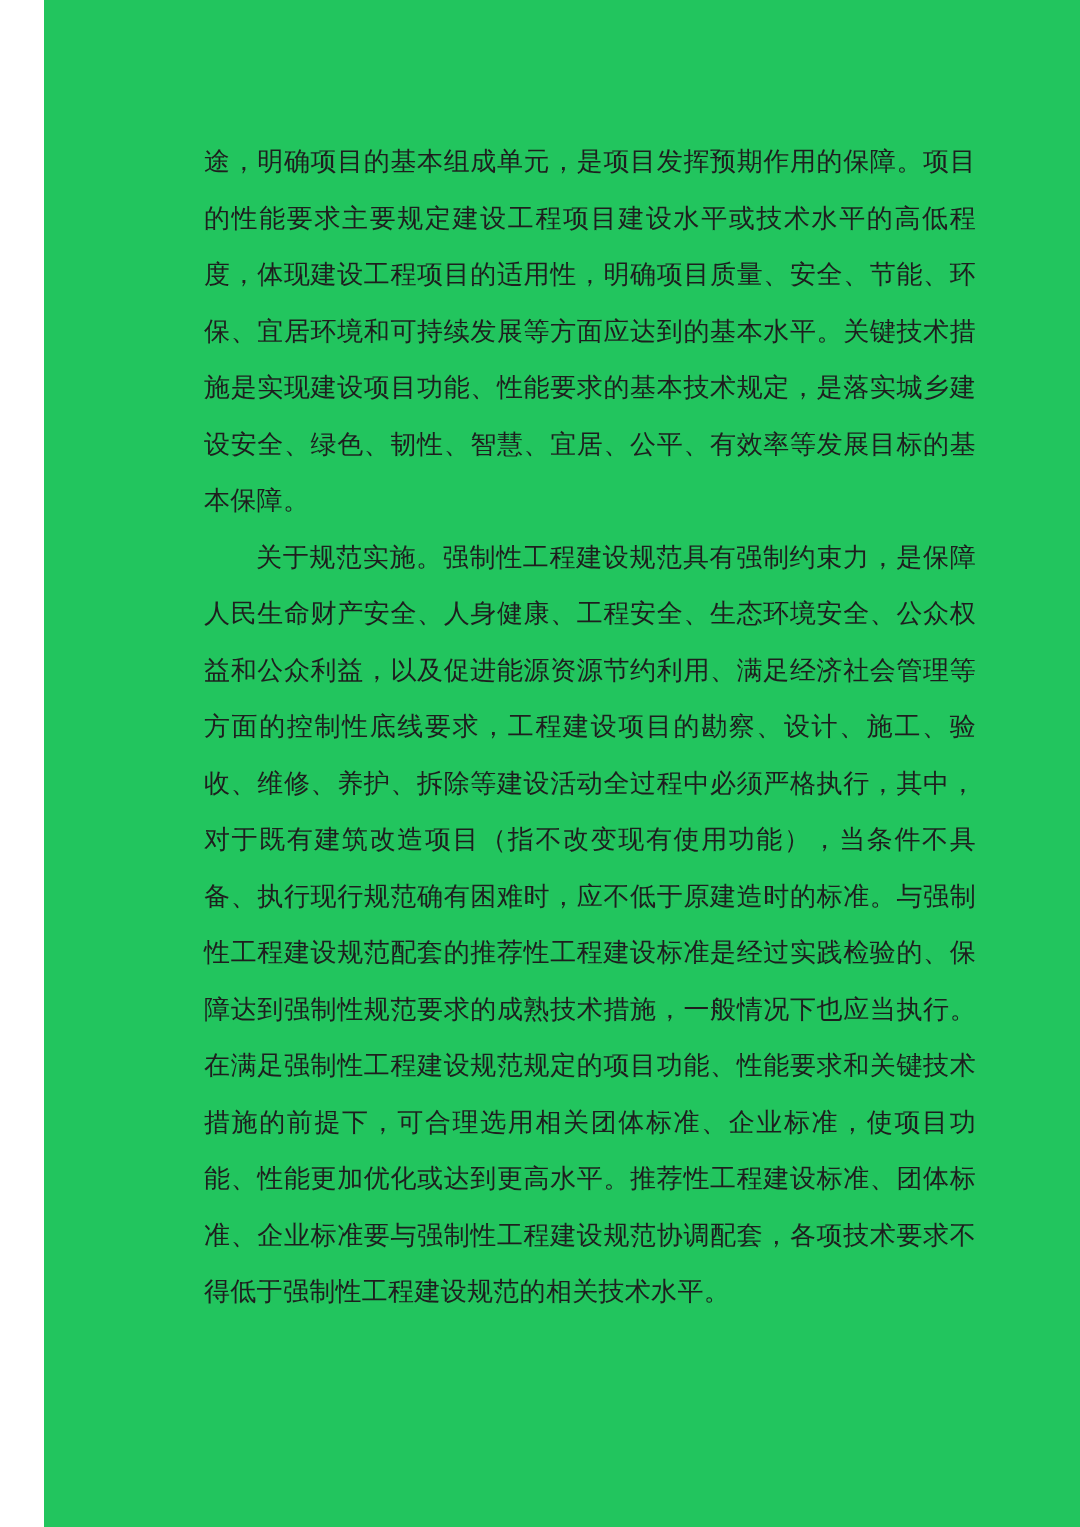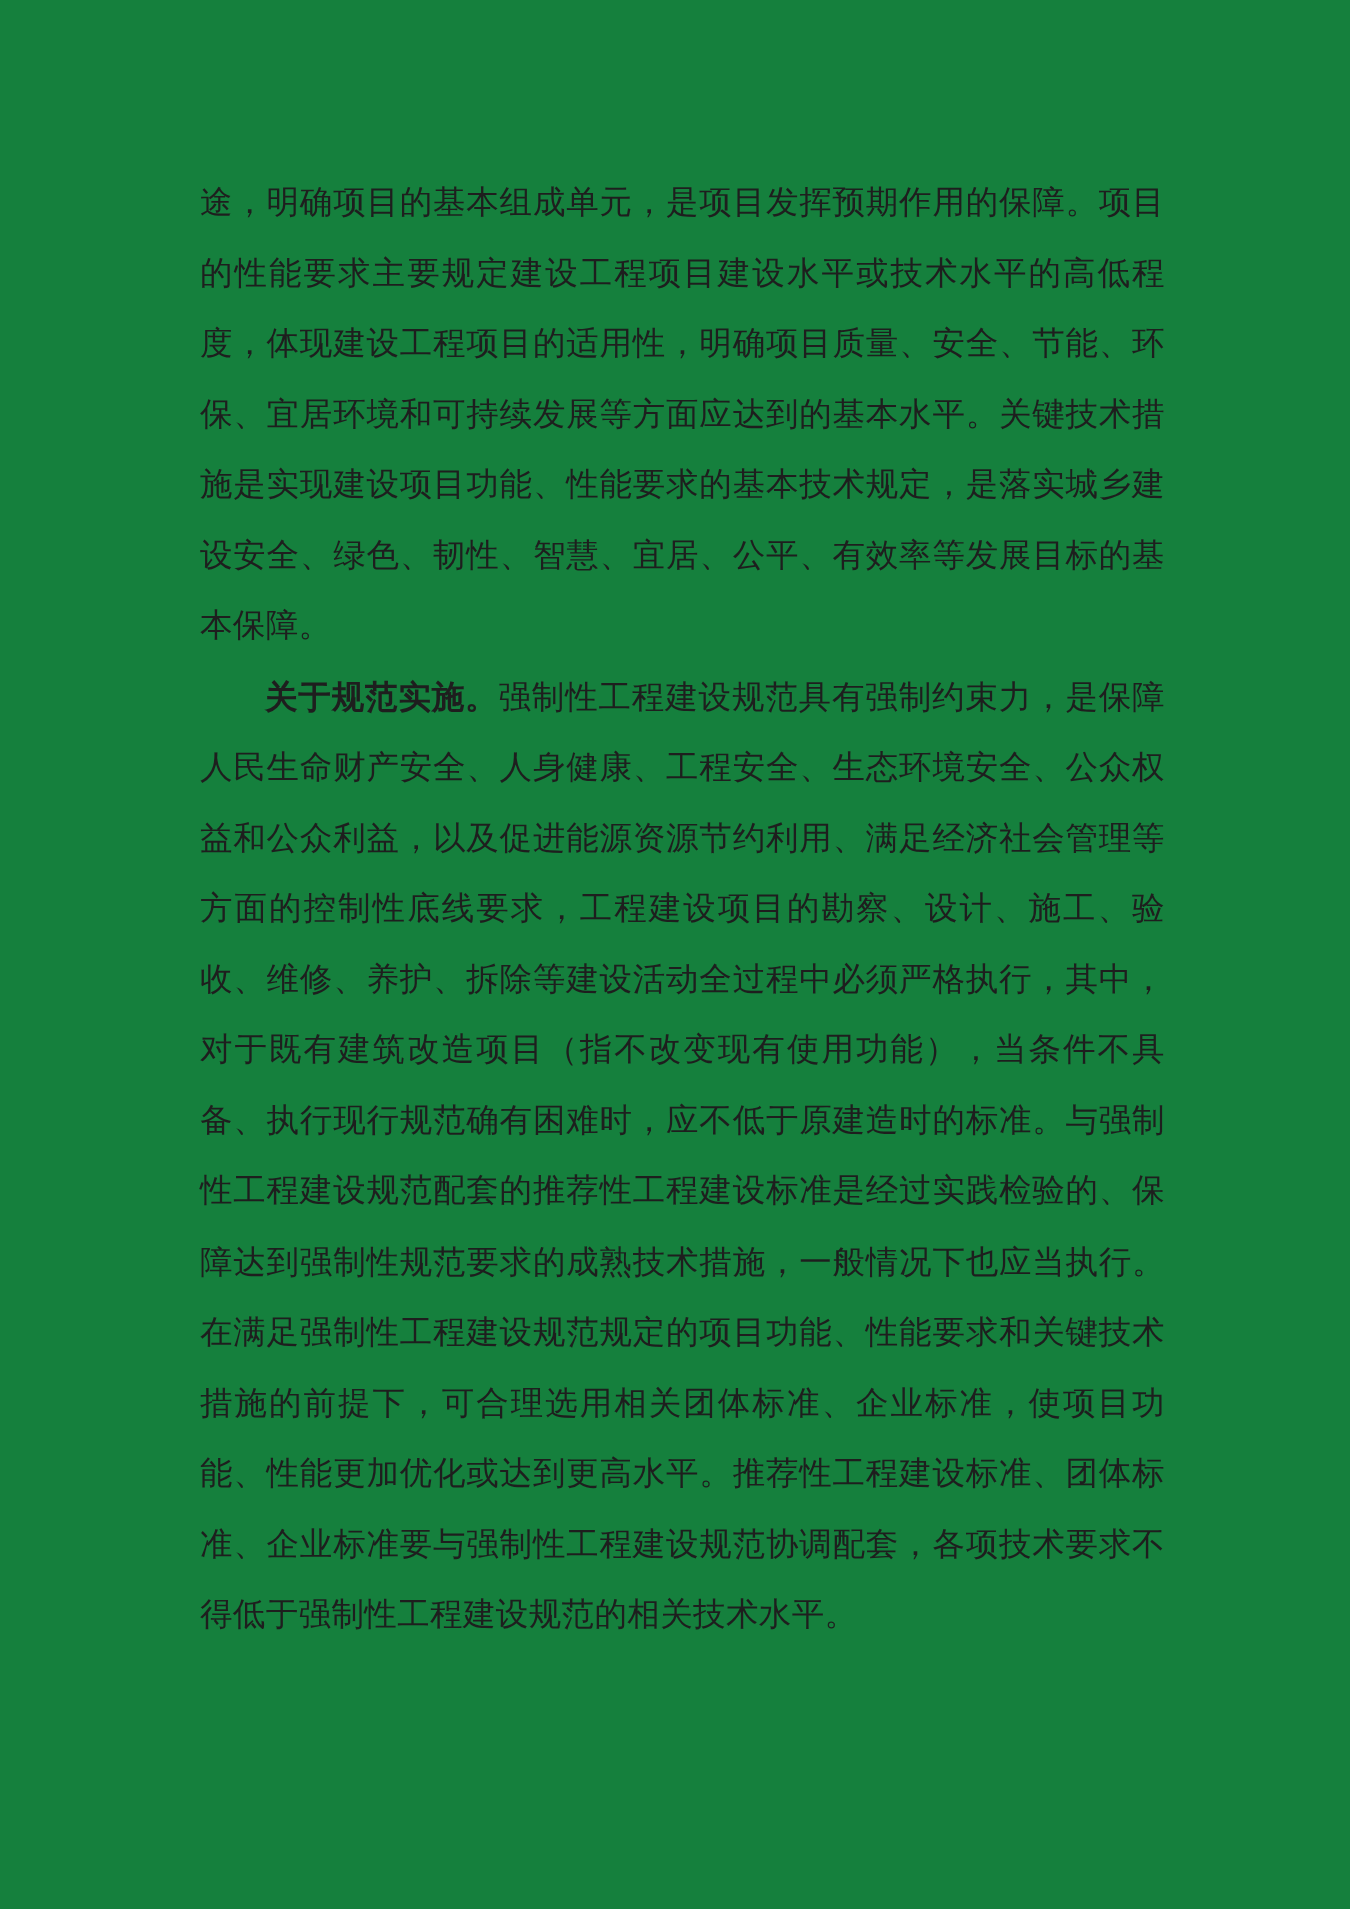--- a/index.html
+++ b/index.html
@@ -9,21 +9,22 @@
   body {
     width: 1080px;
     height: 1527px;
     background: #ffffff;
     position: relative;
     overflow: hidden;
   }
   .page {
     position: absolute;
     inset: 0;
-    background: #15803d;
+    background: #22c55e;
+    margin-left: 44px;
   }
   .text-block {
     position: absolute;
     left: 160px;
     top: 134px;
     width: 772px;
     font-family: "Liberation Serif", "DejaVu Serif", serif;
     font-size: 26px;
     line-height: 56.5px;
     color: #1e1e1e;
@@ -32,21 +33,21 @@
     letter-spacing: 0.3px;
   }
   .para {
     margin: 0;
     padding: 0;
   }
   .para.indent {
     text-indent: 2em;
   }
   .para .lead {
-    font-weight: bold;
+    font-weight: normal;
   }
 </style>
 </head>
 <body>
 
 <div class="page">
   <div class="text-block" id="text-block">
       <p class="para"><span>途，明确项目的基本组成单元，是项目发挥预期作用的保障。项目的性能要求主要规定建设工程项目建设水平或技术水平的高低程度，体现建设工程项目的适用性，明确项目质量、安全、节能、环保、宜居环境和可持续发展等方面应达到的基本水平。关键技术措施是实现建设项目功能、性能要求的基本技术规定，是落实城乡建设安全、绿色、韧性、智慧、宜居、公平、有效率等发展目标的基本保障。</span></p>
       <p class="para indent"><strong class="lead">关于规范实施。</strong><span>强制性工程建设规范具有强制约束力，是保障人民生命财产安全、人身健康、工程安全、生态环境安全、公众权益和公众利益，以及促进能源资源节约利用、满足经济社会管理等方面的控制性底线要求，工程建设项目的勘察、设计、施工、验收、维修、养护、拆除等建设活动全过程中必须严格执行，其中，对于既有建筑改造项目（指不改变现有使用功能），当条件不具备、执行现行规范确有困难时，应不低于原建造时的标准。与强制性工程建设规范配套的推荐性工程建设标准是经过实践检验的、保障达到强制性规范要求的成熟技术措施，一般情况下也应当执行。在满足强制性工程建设规范规定的项目功能、性能要求和关键技术措施的前提下，可合理选用相关团体标准、企业标准，使项目功能、性能更加优化或达到更高水平。推荐性工程建设标准、团体标准、企业标准要与强制性工程建设规范协调配套，各项技术要求不得低于强制性工程建设规范的相关技术水平。</span></p>
     </div>

